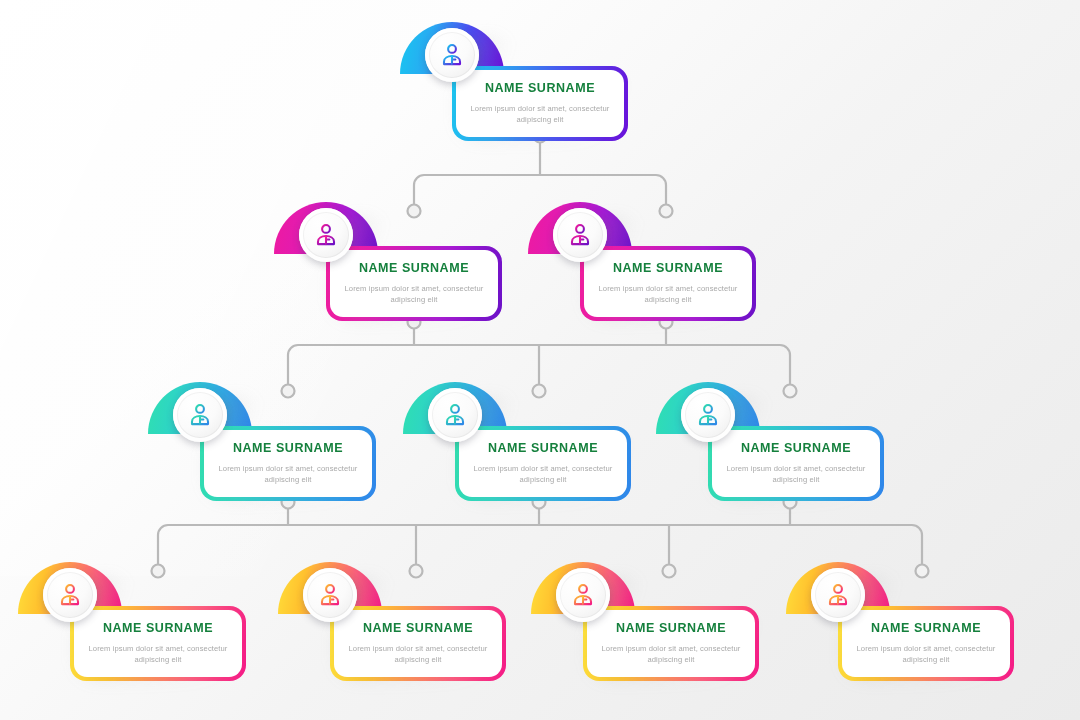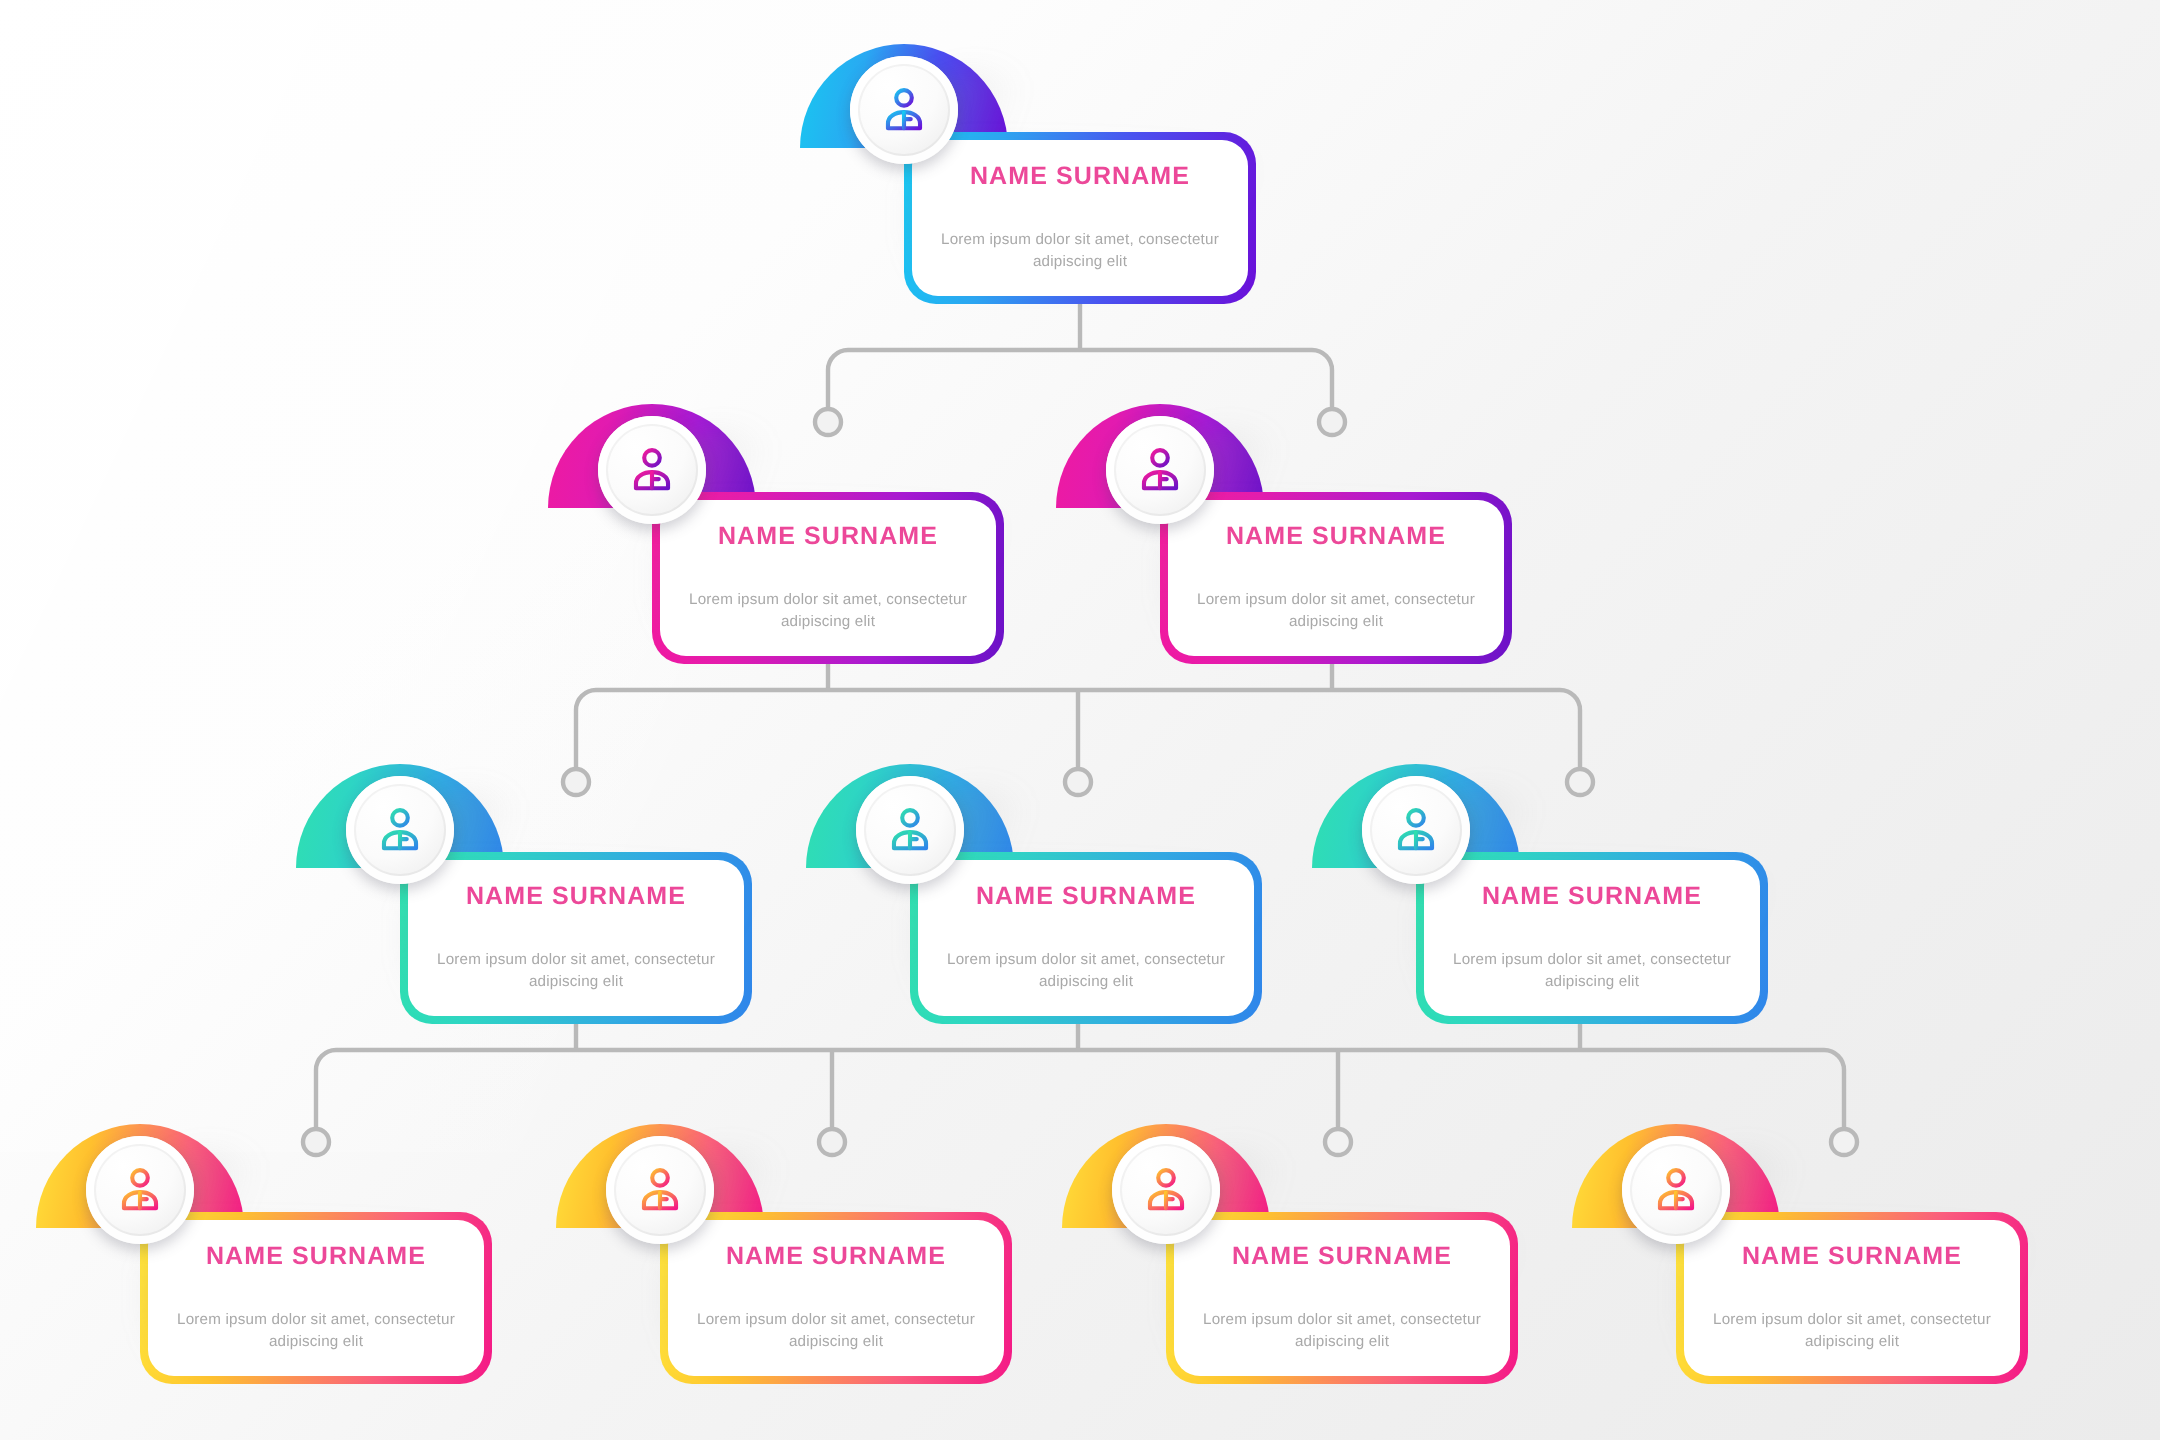--- a/index.html
+++ b/index.html
@@ -75,26 +75,26 @@
   .card-inner {
     background:#fff;
     border-radius:13px;
     padding:11px 10px 11px;
     text-align:center;
   }
   .nm {
     font-size:12.5px;
     font-weight:700;
     letter-spacing:.55px;
-    color:#ec4899;
+    color:#15803d;
     line-height:1.15;
     white-space:nowrap;
   }
   .sub {
-    margin-top:20px;
+    margin-top:9px;
     font-size:7.6px;
     line-height:1.42;
     color:#a9a9a9;
     letter-spacing:.1px;
   }
 
   
   .card::before{
     content:"";
     position:absolute;

